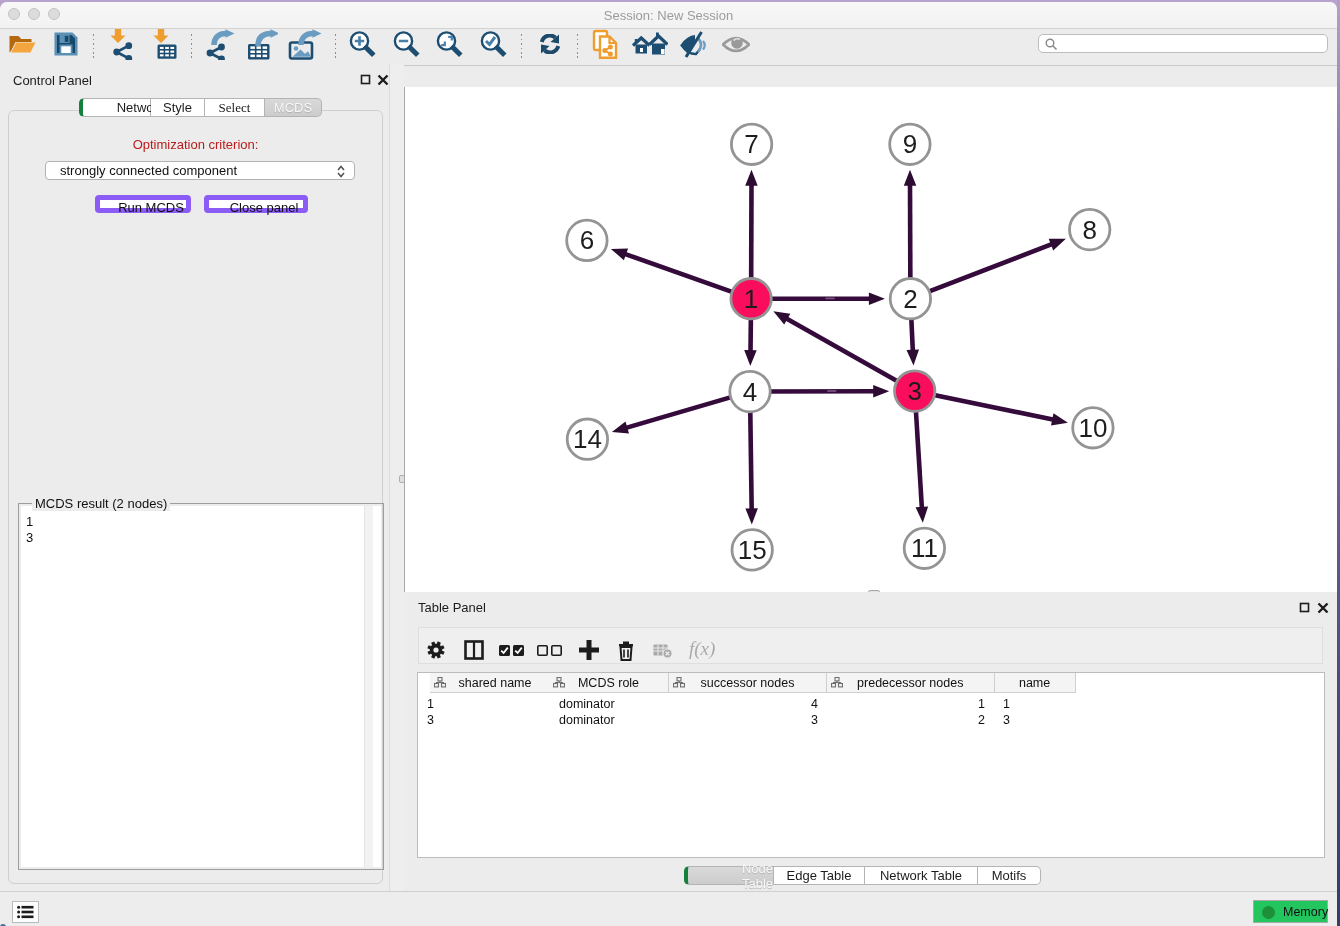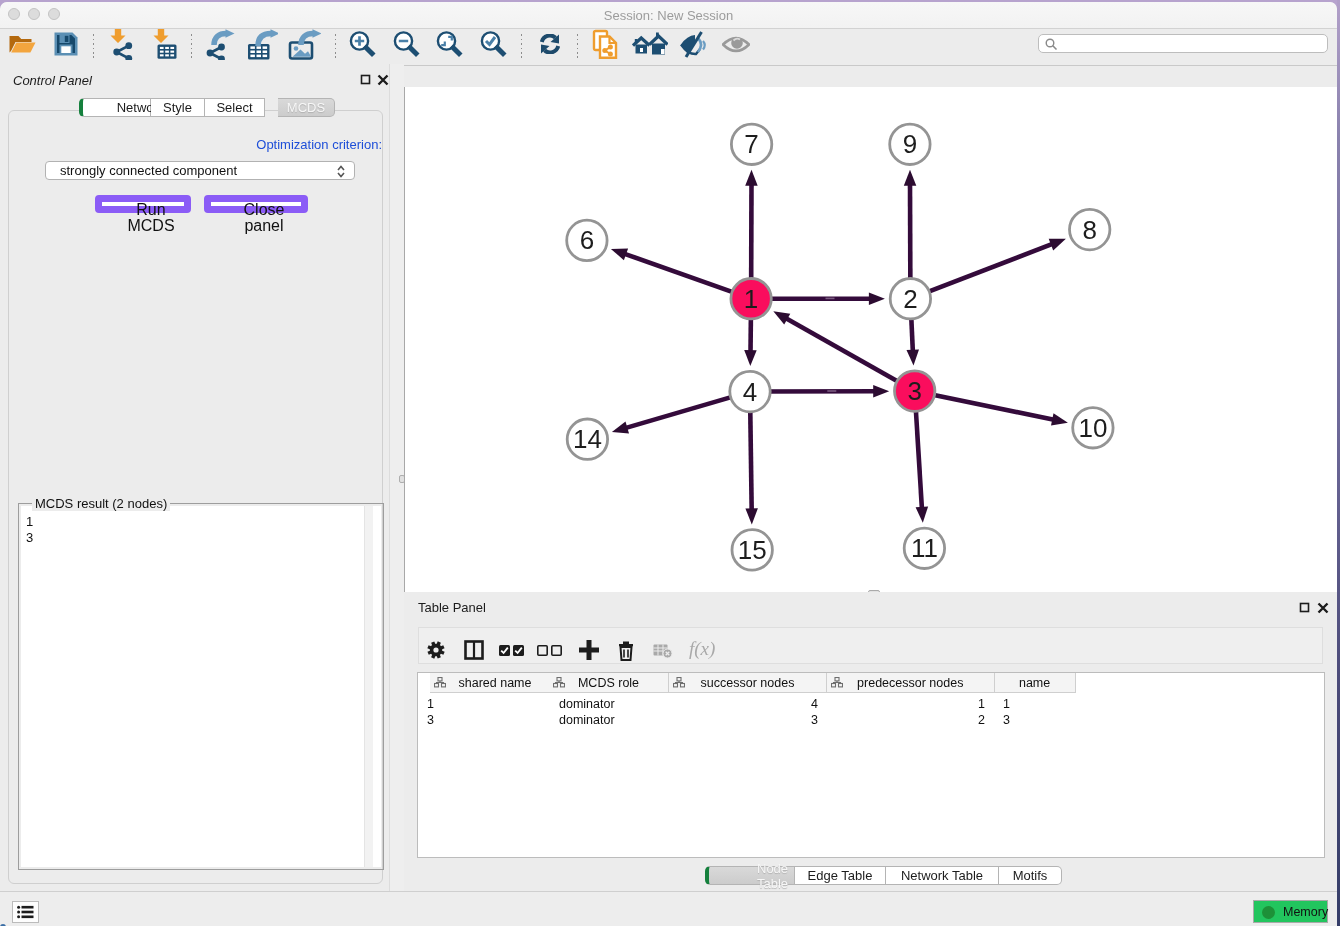--- a/index.html
+++ b/index.html
@@ -19,37 +19,37 @@
 
 #toolbar { position:absolute; left:0; top:27px; width:1337px; height:37px;
   background:#ececec; border-bottom:1px solid #c9c9c9; }
 .tbi { position:absolute; margin-top:-1px; }
 .tbsep { position:absolute; top:5px; width:1px; height:24px;
   background-image:repeating-linear-gradient(#8d8d8d 0 1.5px, transparent 1.5px 4.5px); }
 #searchbox { position:absolute; left:1038px; top:5px; width:290px; height:19px;
   background:#fff; border:1px solid #bdbdbd; border-radius:5px; }
 
 #control-panel { position:absolute; left:0; top:62px; width:390px; height:827px; background:#ececec; border-right:1px solid #dcdcdc; }
-#cp-title { position:absolute; left:13px; top:9px; font-size:13px; color:#1c1c1c;font-style:italic; }
+#cp-title { position:absolute; left:13px; top:9px; font-size:13px; color:#1c1c1c; }
 #cp-divider { position:absolute; left:390px; top:62px; width:14px; height:827px; background:#eeeeee; }
 #cp-grip { position:absolute; left:9px; top:411px; width:6px; height:8px; background:#e0e0e0; border:1px solid #adadad; border-radius:2px; }
 
 .tabbar { position:absolute; display:flex; z-index:5; }
 .tab { font-size:13px; color:#1c1c1c; background:#fff; border:1px solid #b4b4b4; border-left:none;
   display:flex; align-items:center; justify-content:center; height:19px; }
 .tab.first { border-left:4px solid #15803d; border-radius:5px 0 0 5px;padding-left:48px; }
 .tab.last { border-radius:0 5px 5px 0; }
-.tab.sel { background:linear-gradient(#d9d9d9,#cccccc); color:#f7f7f7; text-shadow:0 1px 1px #b0b0b0;margin-left:13px; }
+.tab.sel { background:linear-gradient(#d9d9d9,#cccccc); color:#f7f7f7; text-shadow:0 1px 1px #b0b0b0; }
 #cp-content { position:absolute; left:8px; top:46px; width:375px; height:774px;
   background:#ececec; border:1px solid #cfcfcf; border-radius:6px; }
-#opt-label { position:absolute; left:0; top:26px; width:100%; text-align:right; font-size:13px; color:#1d4ed8; }
+#opt-label { position:absolute; left:0; top:26px; width:100%; text-align:center; font-size:13px; color:#b91c1c; }
 #opt-select { position:absolute; left:36px; top:50px; width:310px; height:19px; background:#fff;
   border:1px solid #b2b2b2; border-radius:4px; font-size:13px; color:#111; line-height:17px; padding-left:14px; }
-.btn { position:absolute; top:84px; height:18px; background:#fff; border:7px solid #8b5cf6;
-  border-radius:4px; font-size:16px; color:#111; text-align:center; line-height:16px;padding-left:16px; }
+.btn { position:absolute; top:84px; height:18px; background:#fff; border:5px solid #8b5cf6;
+  border-radius:4px; font-size:13px; color:#111; text-align:center; line-height:16px;padding-left:16px; }
 #fieldset { position:absolute; left:9px; top:392px; width:366px; height:367px;
   border:1px solid #9d9d9d; }
 #fieldset-legend { position:absolute; left:13px; top:-8px; background:#ececec; padding:0 3px;
   font-size:13px; color:#111; }
 #fieldset-inner { position:absolute; left:2px; top:2px; width:360px; height:361px; background:#fff; }
 #mcds-text { position:absolute; left:5px; top:8px; font-size:13px; line-height:16px; color:#111; }
 #mcds-scroll { position:absolute; right:8px; top:0px; width:9px; height:361px; background:#f2f2f2; border-left:1px solid #e4e4e4;}
 
 #netframe { position:absolute; left:404px; top:62px; width:933px; height:528px; }
 #net-titlebar { position:absolute; left:0; top:0; width:933px; height:23px;
@@ -233,21 +233,21 @@
     <div id="cp-title">Control Panel</div>
     <svg style="position:absolute;left:360px;top:10px;" width="11" height="11" viewBox="0 0 11 11">
         <rect x="1.5" y="1.5" width="8" height="8" fill="none" stroke="#1c1c1c" stroke-width="1.6"></rect>
       </svg>
 <svg style="position:absolute;left:377px;top:10px;" width="12" height="12" viewBox="0 0 12 12">
         <path d="M1.5 1.5 L10.5 10.5 M10.5 1.5 L1.5 10.5" stroke="#1c1c1c" stroke-width="2.4"></path>
       </svg>
     <div class="tabbar" style="left:79px; top:34px;">
       <div class="tab first" style="width:72px;">Network</div>
       <div class="tab" style="width:54px;">Style</div>
-      <div class="tab" style="width:60px;">Select</div>
+      <div class="tab" style="width:60px;font-family:Liberation Serif, serif;">Select</div>
       <div class="tab last sel" style="width:57px;">MCDS</div>
     </div>
     <div id="cp-content">
       <div id="opt-label">Optimization criterion:</div>
       <div id="opt-select">strongly connected component<svg style="position:absolute;right:8px;top:2px;" width="10" height="15" viewBox="0 0 10 15">
 <path d="M2 6 L5 2.5 L8 6" fill="none" stroke="#555" stroke-width="1.6"></path>
 <path d="M2 9 L5 12.5 L8 9" fill="none" stroke="#555" stroke-width="1.6"></path>
           </svg></div>
       <div class="btn" style="left:86px; width:96px;">Run MCDS</div>
       <div class="btn" style="left:195px; width:104px;">Close panel</div>
@@ -411,21 +411,21 @@
 <div class="td" style="left:141px; top:24px;">dominator</div>
 <div class="td" style="left:330px; top:24px; width:70px; text-align:right;">4</div>
 <div class="td" style="left:497px; top:24px; width:70px; text-align:right;">1</div>
 <div class="td" style="left:585px; top:24px;">1</div>
 <div class="td" style="left:9px; top:40px;">3</div>
 <div class="td" style="left:141px; top:40px;">dominator</div>
 <div class="td" style="left:330px; top:40px; width:70px; text-align:right;">3</div>
 <div class="td" style="left:497px; top:40px; width:70px; text-align:right;">2</div>
 <div class="td" style="left:585px; top:40px;">3</div>
       </div>
-    <div class="tabbar" style="left:288px; top:274px;">
+    <div class="tabbar" style="left:280px; top:274px;text-align:right;">
       <div class="tab first sel" style="width:90px;">Node Table</div>
       <div class="tab" style="width:91px;">Edge Table</div>
       <div class="tab" style="width:113px;">Network Table</div>
       <div class="tab last" style="width:63px;">Motifs</div>
     </div>
   </div>
 
   <div id="statusbar">
     <div id="list-btn">
         <svg width="17" height="14" viewBox="0 0 17 14" style="position:absolute;left:4px;top:3px;">

